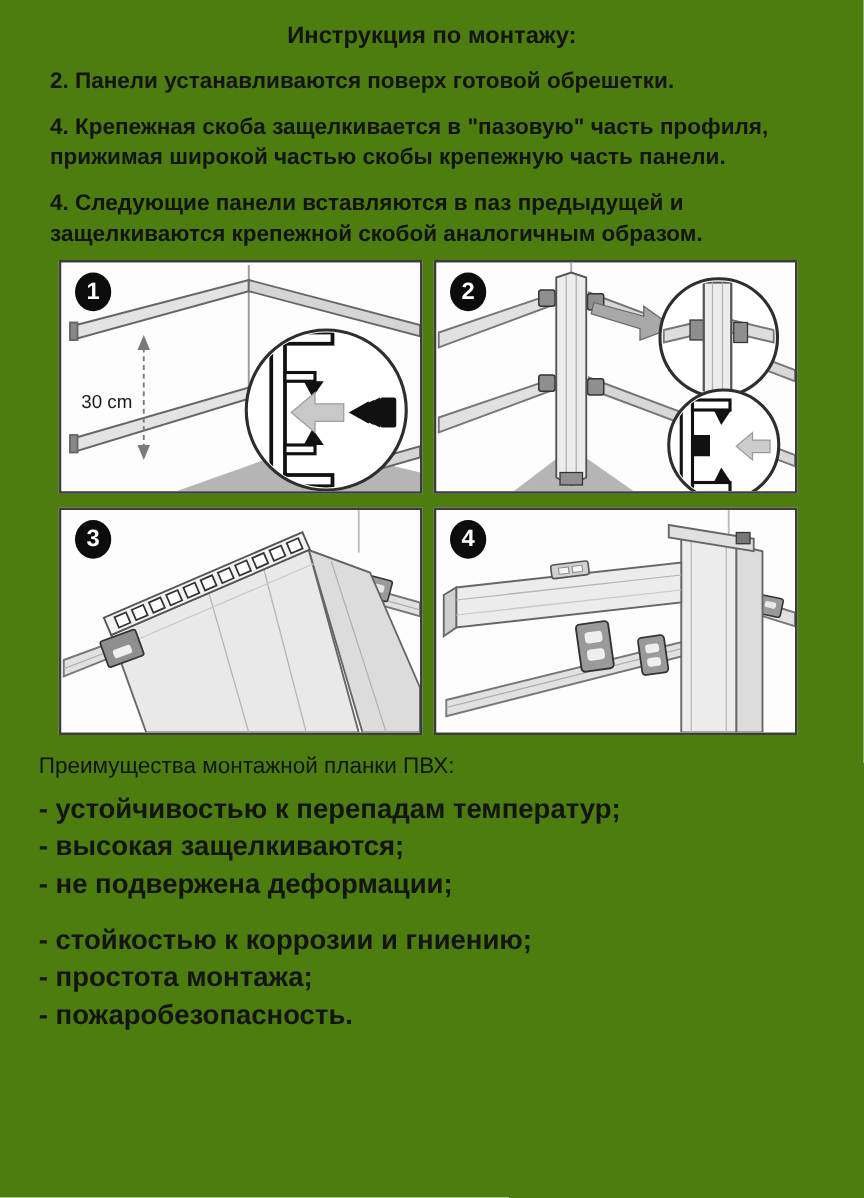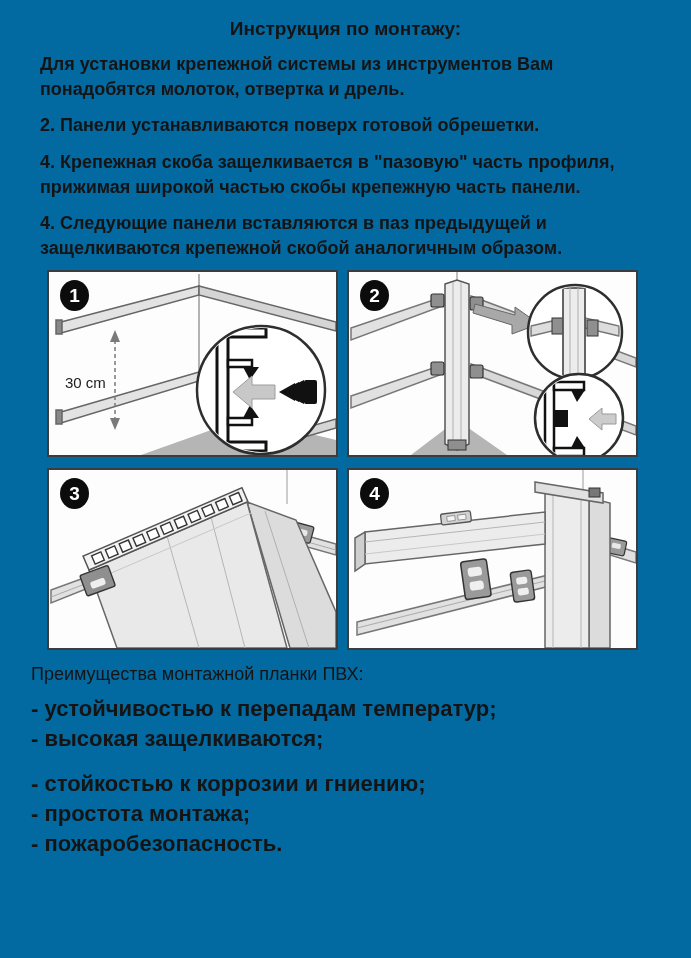--- a/index.html
+++ b/index.html
@@ -1,20 +1,20 @@
 <!DOCTYPE html>
 <html><head>
 <meta charset="utf-8">
 <style>
   * { margin:0; padding:0; box-sizing:border-box; }
   html,body { background:#ffffff; }
   .page {
     position:relative;
     width:691px; height:958px;
-    background:#0369a1;
+    background:#4d7c0f;
     overflow:hidden;
     font-family:"Liberation Sans", sans-serif;
     color:#141414;
   }
   .doc-title {
     margin-top:18px;
     text-align:center;
     font-size:19px;
     font-weight:700;
   }
@@ -83,21 +83,20 @@
   }
 </style>
 </head>
 <body>
 
 <div class="page">
 
   <div class="doc-title">Инструкция по монтажу:</div>
 
   <div class="text-block">
-    <p>Для установки крепежной системы из инструментов Вам понадобятся молоток, отвертка и дрель.</p>
     <p>2. Панели устанавливаются поверх готовой обрешетки.</p>
     <p>4. Крепежная скоба защелкивается в "пазовую" часть профиля, прижимая широкой частью скобы крепежную часть панели.</p>
     <p>4. Следующие панели вставляются в паз предыдущей и защелкиваются крепежной скобой аналогичным образом.</p>
   </div>
 
   <div class="figure-grid">
 
     <div class="figure-panel">
       <svg viewBox="0 0 287 183">
         <line x1="150" y1="2" x2="150" y2="100" stroke="#9a9a9a" stroke-width="1.5"></line>
@@ -292,20 +291,21 @@
       <div class="figure-badge">4</div>
     </div>
 
   </div>
 
   <div class="advantages">
     <div class="advantages-heading">Преимущества монтажной планки ПВХ:</div>
     <ul>
       <li>- устойчивостью к перепадам температур;</li>
       <li>- высокая защелкиваются;</li>
+      <li>- не подвержена деформации;</li>
     </ul>
     <ul class="second-group">
       <li>- стойкостью к коррозии и гниению;</li>
       <li>- простота монтажа;</li>
       <li>- пожаробезопасность.</li>
     </ul>
   </div>
 
 </div>
 

